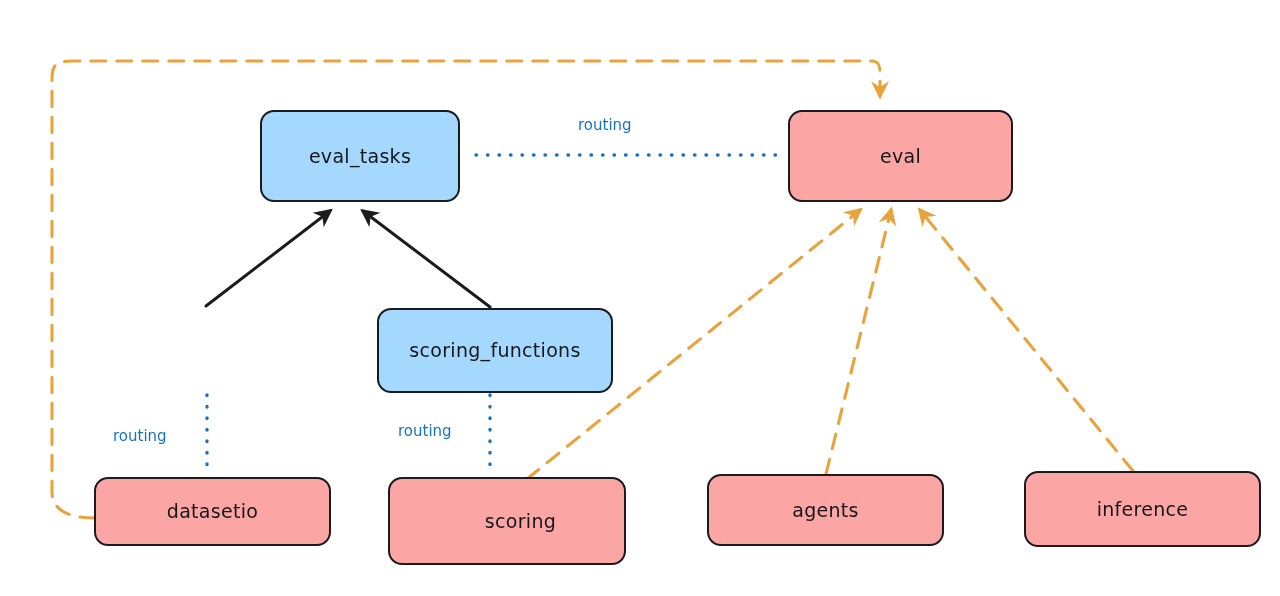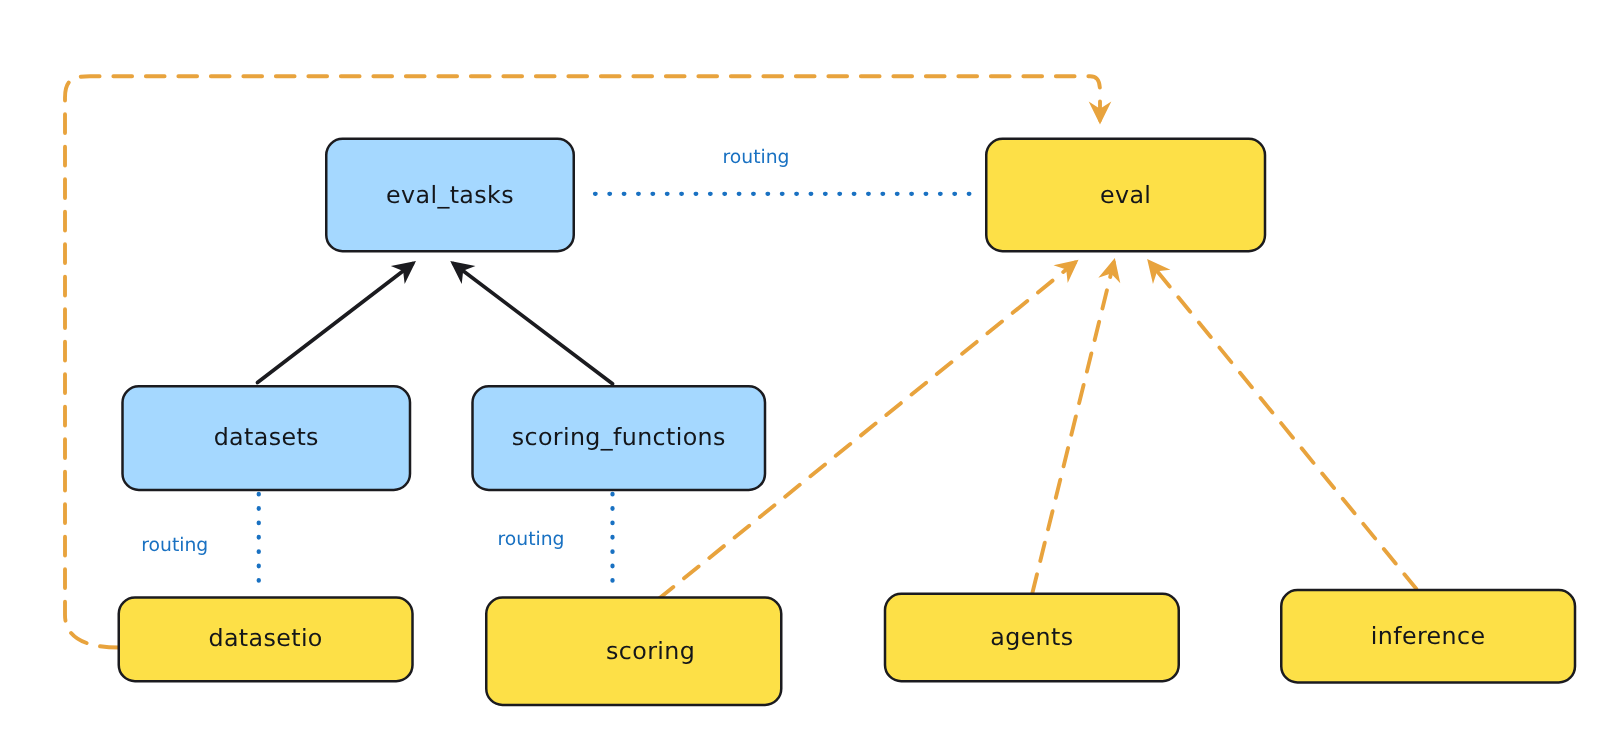--- a/index.html
+++ b/index.html
@@ -4,21 +4,21 @@
 <style>
   html,body{margin:0;padding:0;background:#ffffff;}
   body{width:1280px;height:596px;overflow:hidden;font-family:"DejaVu Sans",sans-serif;}
   #stage{position:relative;width:1280px;height:596px;background:#ffffff;}
   #wires{position:absolute;left:0;top:0;width:1280px;height:596px;}
   .node{position:absolute;box-sizing:border-box;border:2.2px solid #1b1b1f;border-radius:14px;
         display:flex;align-items:center;justify-content:center;text-align:center;
         font-family:"DejaVu Sans",sans-serif;color:#14161a;z-index:3;}
   .node .lbl{font-size:19px;letter-spacing:.3px;line-height:1.1;}
   .node.blue{background:#a5d8ff;}
-  .node.green{background:#fde047;}
+  .node.green{background:#fca5a5;}
   .edge-label{position:absolute;color:#1971c2;font-size:15px;font-family:"DejaVu Sans",sans-serif;
               z-index:4;white-space:nowrap;}
 </style>
 </head>
 <body>
 
 <div id="stage">
 
   <svg id="wires" viewBox="0 0 1280 596" xmlns="http://www.w3.org/2000/svg">
     <defs>
@@ -51,23 +51,20 @@
   </svg>
 
   <div class="node blue" style="left:232px;top:110px;width:200px;height:92px;margin-left:28px;">
     <span class="lbl">eval_tasks</span>
   </div>
 
   <div class="node green" style="left:788px;top:110px;width:225px;height:92px;">
     <span class="lbl">eval</span>
   </div>
 
-  <div class="node blue" style="left:97px;top:308px;width:232px;height:85px;">
-    <span class="lbl">datasets</span>
-  </div>
 
   <div class="node blue" style="left:377px;top:308px;width:236px;height:85px;">
     <span class="lbl">scoring_functions</span>
   </div>
 
   <div class="node green" style="left:94px;top:477px;width:237px;height:69px;">
     <span class="lbl">datasetio</span>
   </div>
 
   <div class="node green" style="left:388px;top:477px;width:238px;height:88px;padding-left:27px;">

